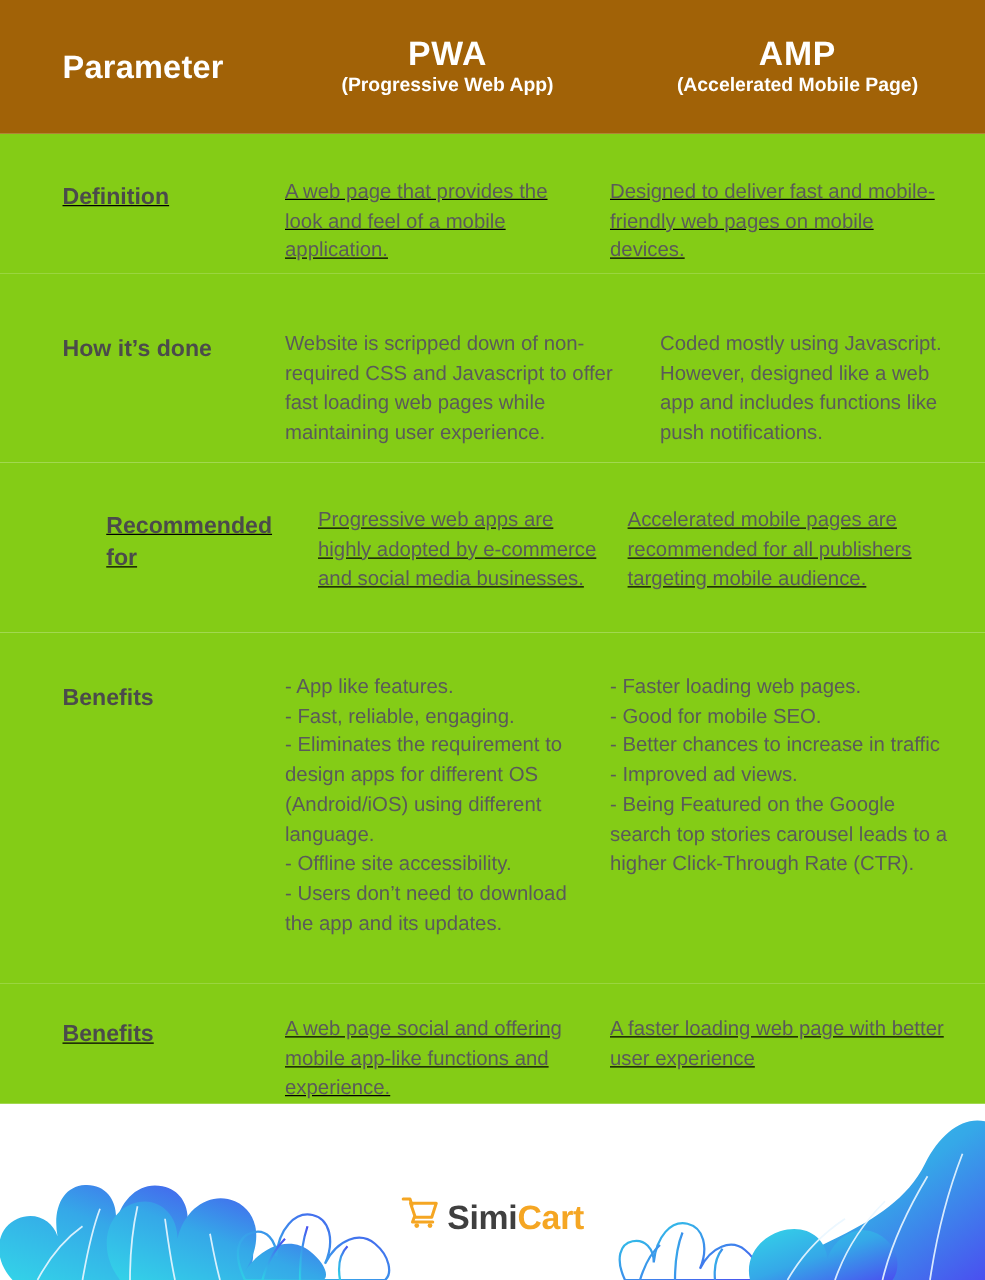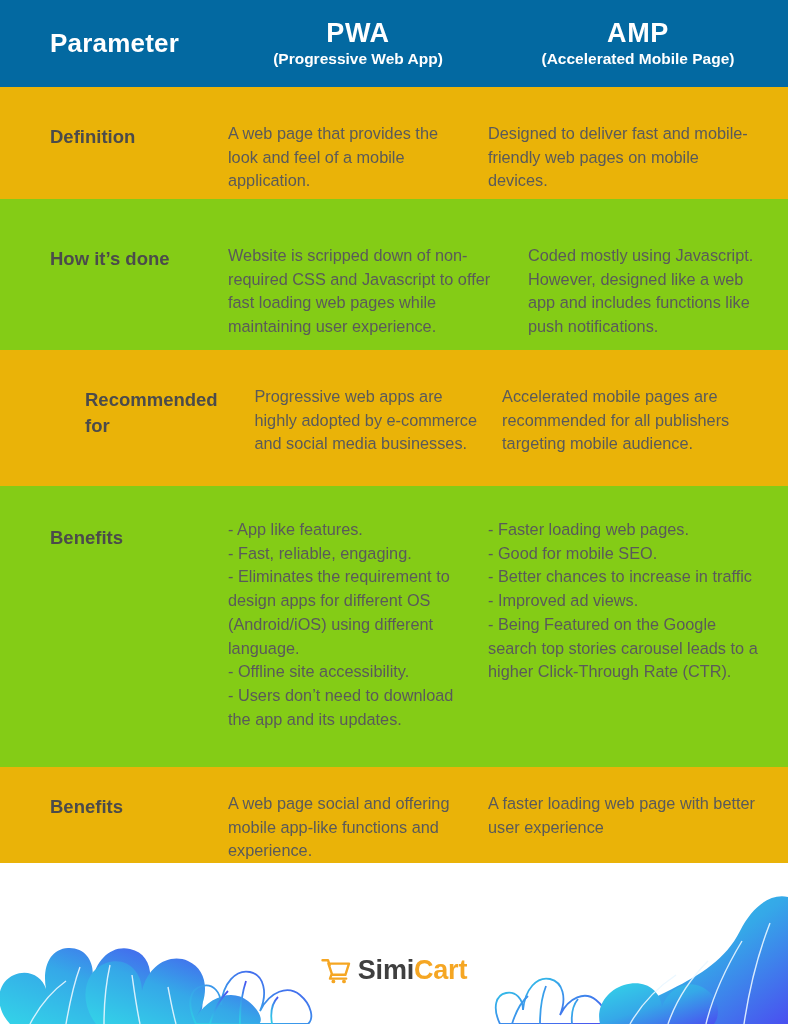--- a/index.html
+++ b/index.html
@@ -18,22 +18,22 @@
     height: 1024px;
     background: #ffffff;
     overflow: hidden;
   }
 
   
   .table-header {
     position: relative;
     display: flex;
     width: 788px;
-    height: 87px;
-    background: #0369a1;
+    height: 107px;
+    background: #a16207;
     align-items: center;
     z-index: 3;
   }
   .th-param {
     width: 228px;
     padding-left: 50px;
     color: #ffffff;
     font-size: 26px;
     font-weight: bold;
     letter-spacing: 0.2px;
@@ -58,21 +58,21 @@
   }
 
   
   .rows { position: relative; z-index: 2; }
 
   .row {
     display: flex;
     width: 788px;
     align-items: flex-start;
   }
-  .row.odd  { background: #eab308; }
+  .row.odd  { background: #84cc16; text-decoration: underline; }
   .row.even { background: #84cc16; }
 
   .cell-label {
     width: 228px;
     padding-left: 50px;
     padding-right: 12px;
     color: #4b4b4b;
     font-size: 18.5px;
     font-weight: bold;
     line-height: 1.42;
@@ -126,21 +126,21 @@
     left: 0;
     bottom: 36px;
     width: 788px;
     display: flex;
     justify-content: center;
     align-items: center;
     z-index: 4;
   }
   .logo {
     display: flex;
-    align-items: flex-start;
+    align-items: flex-end;
     gap: 7px;
   }
   .logo-text {
     font-size: 27px;
     font-weight: bold;
     letter-spacing: -0.2px;
     line-height: 1;
   }
   .logo-simi { color: #3f3f3f; }
   .logo-cart { color: #f5a623; }

